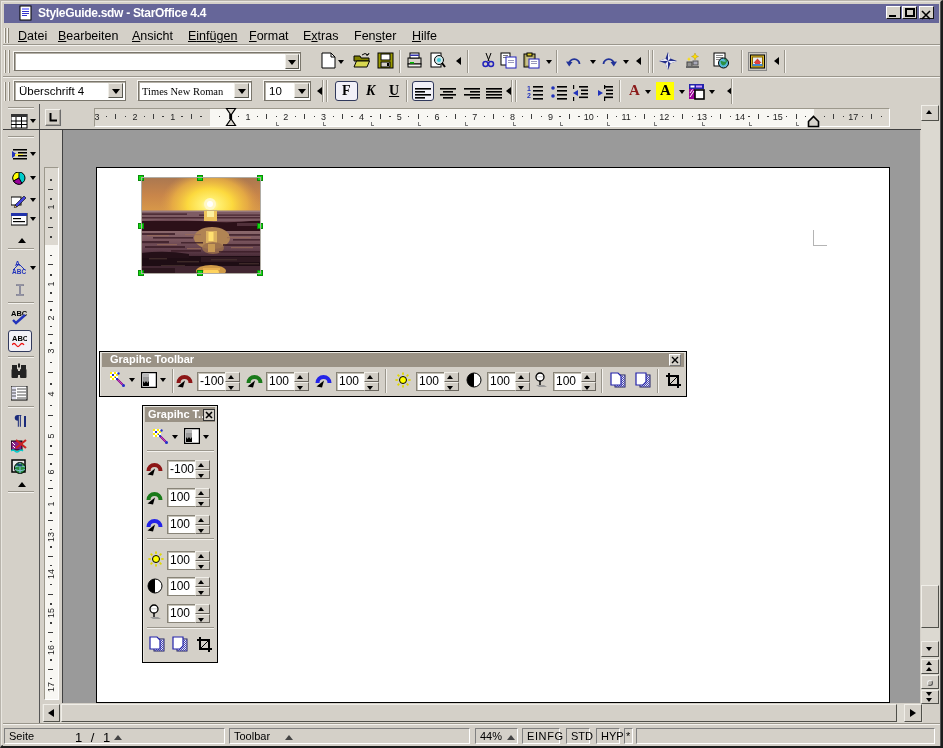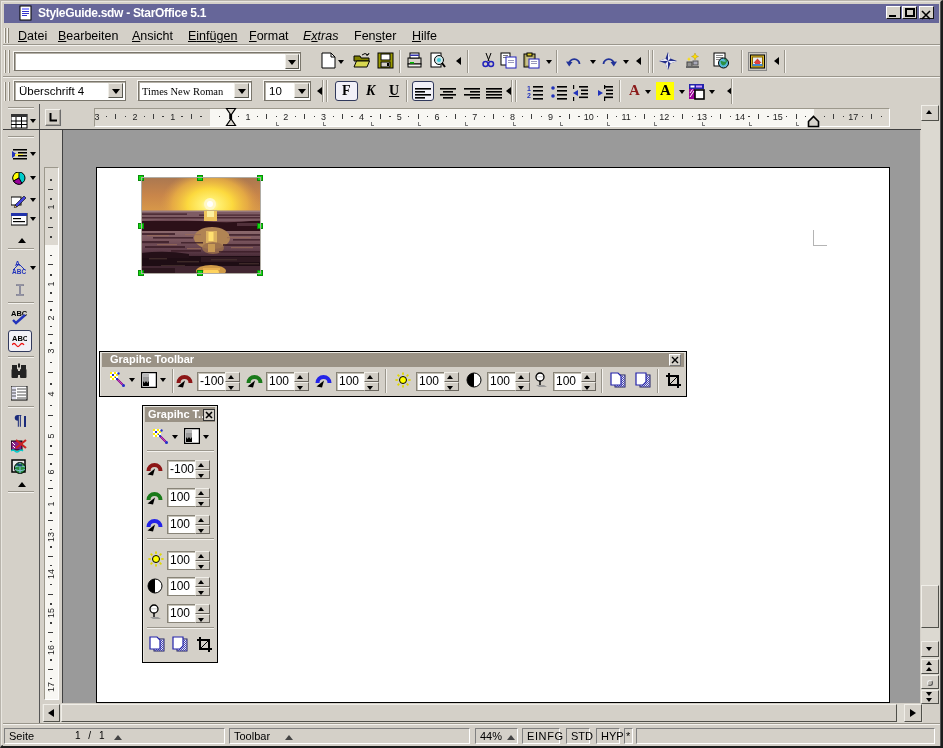--- a/index.html
+++ b/index.html
@@ -25,39 +25,39 @@
 <div class="abs" style="left:0;top:0;width:943px;height:748px;border:1px solid #b8b4ac;border-right:2px solid #1c1c1c;border-bottom:2px solid #1c1c1c;"></div>
 <div class="abs" style="left:1px;top:1px;width:940px;height:745px;border:1px solid #e8e6e0;border-right:1px solid #555;border-bottom:1px solid #555;"></div>
 <div class="abs" style="left:4px;top:4px;width:935px;height:19px;background:#666699;"></div>
 <svg class="abs" style="left:19px;top:5px" width="15" height="16" viewBox="0 0 15 16">
 <rect x="1" y="1" width="11" height="14" fill="#fff" stroke="#000" stroke-width="1"></rect>
 <rect x="3" y="3" width="7" height="2" fill="#9999ff"></rect>
     <rect x="3" y="6" width="7" height="1" fill="#3333cc"></rect>
 <rect x="3" y="8" width="7" height="1" fill="#3333cc"></rect>
     <rect x="3" y="10" width="5" height="1" fill="#3333cc"></rect>
 </svg>
-<div class="abs" style="left:38px;top:6px;font-size:12px;letter-spacing:-0.3px;font-weight:bold;color:#fff;">StyleGuide.sdw - StarOffice 5.1</div>
+<div class="abs" style="left:38px;top:6px;font-size:12px;letter-spacing:-0.3px;font-weight:bold;color:#fff;">StyleGuide.sdw - StarOffice 4.4</div>
 <div class="abs" style="left:886px;top:6px;width:15px;height:13px;background:#d4d0c8;border-top:1px solid #fff;border-left:1px solid #fff;border-bottom:1px solid #111;border-right:1px solid #111;">
     <div class="abs" style="left:2px;top:8px;width:7px;height:2px;background:#000"></div>
   </div>
 <div class="abs" style="left:902px;top:6px;width:15px;height:13px;background:#d4d0c8;border-top:1px solid #fff;border-left:1px solid #fff;border-bottom:1px solid #111;border-right:1px solid #111;">
     <div class="abs" style="left:1.5px;top:1px;width:10px;height:9px;border:2px solid #000"></div>
   </div>
 <div class="abs" style="left:919px;top:6px;width:15px;height:13px;background:#d4d0c8;border-top:1px solid #fff;border-left:1px solid #fff;border-bottom:1px solid #111;border-right:1px solid #111;"><svg width="13" height="11">
       <path d="M2 1 L10 9 M10 1 L2 9" stroke="#000" stroke-width="1.6"></path>
     </svg></div>
 <div class="abs" style="left:3px;top:24px;width:937px;height:21px;background:#d4d0c8;border-bottom:1px solid #9a968c;box-shadow:0 1px 0 #f4f2ee;"></div>
 <div class="abs grip" style="left:4px;top:28px;height:15px;"></div>
 <div class="abs grip" style="left:7px;top:28px;height:15px;"></div>
 <div class="abs menu" style="left:18px;top:29px;"><u>D</u>atei</div>
 <div class="abs menu" style="left:58px;top:29px;"><u>B</u>earbeiten</div>
 <div class="abs menu" style="left:132px;top:29px;"><u>A</u>nsicht</div>
 <div class="abs menu" style="left:188px;top:29px;text-decoration:underline;"><u>E</u>infügen</div>
 <div class="abs menu" style="left:249px;top:29px;"><u>F</u>ormat</div>
-<div class="abs menu" style="left:303px;top:29px;font-style:italic;">E<u>x</u>tras</div>
+<div class="abs menu" style="left:303px;top:29px;">E<u>x</u>tras</div>
 <div class="abs menu" style="left:354px;top:29px;">Fen<u>s</u>ter</div>
 <div class="abs menu" style="left:412px;top:29px;"><u>H</u>ilfe</div>
 <div class="abs" style="left:3px;top:46px;width:937px;height:31px;background:#d4d0c8;border-bottom:1px solid #9a968c;box-shadow:0 1px 0 #f4f2ee;"></div>
 <div class="abs grip" style="left:4px;top:50px;height:23px;"></div>
 <div class="abs grip" style="left:8px;top:50px;height:23px;"></div>
 <div class="abs combo" style="left:14px;top:52px;width:287px;height:19px;"></div>
 <div class="abs cbtn" style="left:285px;top:54px;width:14px;height:15px;"></div>
 <svg class="abs" style="left:320px;top:52px" width="17" height="17" viewBox="0 0 17 17">
     <path d="M2 1 h9 l4 4 v11 h-13 z" fill="#fff" stroke="#000"></path>
     <path d="M11 1 v4 h4" fill="none" stroke="#000"></path>
@@ -644,21 +644,21 @@
     <div class="abs" style="left:4px;top:4px;width:0;height:0;border-top:4.5px solid transparent;border-bottom:4.5px solid transparent;border-right:6px solid #000;"></div>
   </div>
 <div class="abs" style="left:61px;top:704px;width:836px;height:18px;background:#d4d0c8;border-top:1px solid #f0eee8;border-left:1px solid #f0eee8;border-bottom:1px solid #50504a;border-right:1px solid #50504a;"></div>
 <div class="abs" style="left:904px;top:704px;width:18px;height:18px;background:#d4d0c8;border-top:1px solid #f0eee8;border-left:1px solid #f0eee8;border-bottom:1px solid #50504a;border-right:1px solid #50504a;">
     <div class="abs" style="left:5px;top:4px;width:0;height:0;border-top:4.5px solid transparent;border-bottom:4.5px solid transparent;border-left:6px solid #000;"></div>
   </div>
 <div class="abs" style="left:3px;top:723px;width:937px;height:2px;border-top:1px solid #9a968c;border-bottom:1px solid #f4f2ee;"></div>
 <div class="abs" style="left:3px;top:725px;width:937px;height:21px;background:#d4d0c8;"></div>
 <div class="abs sunk" style="left:4px;top:728px;width:221px;height:16px;"></div>
 <div class="abs" style="left:9px;top:730px;font-size:11px;">Seite</div>
-<div class="abs" style="left:75px;top:730px;font-size:10px;letter-spacing:2.5px;">1 / 1</div>
+<div class="abs" style="left:75px;top:730px;font-size:13px;letter-spacing:2.5px;">1 / 1</div>
 <div class="abs" style="left:114px;top:735px;width:0;height:0;border-left:4px solid transparent;border-right:4px solid transparent;border-bottom:5px solid #444;"></div>
 <div class="abs sunk" style="left:229px;top:728px;width:241px;height:16px;"></div>
 <div class="abs" style="left:234px;top:730px;font-size:11px;">Toolbar</div>
 <div class="abs" style="left:285px;top:735px;width:0;height:0;border-left:4px solid transparent;border-right:4px solid transparent;border-bottom:5px solid #444;"></div>
 <div class="abs sunk" style="left:475px;top:728px;width:43px;height:16px;"></div>
 <div class="abs" style="left:480px;top:730px;font-size:11px;">44%</div>
 <div class="abs" style="left:507px;top:735px;width:0;height:0;border-left:4px solid transparent;border-right:4px solid transparent;border-bottom:5px solid #444;"></div>
 <div class="abs sunk" style="left:522px;top:728px;width:38px;height:16px;"></div>
 <div class="abs" style="left:527px;top:730px;font-size:11px;letter-spacing:0.6px;">EINFG</div>
 <div class="abs sunk" style="left:566px;top:728px;width:24px;height:16px;"></div>

